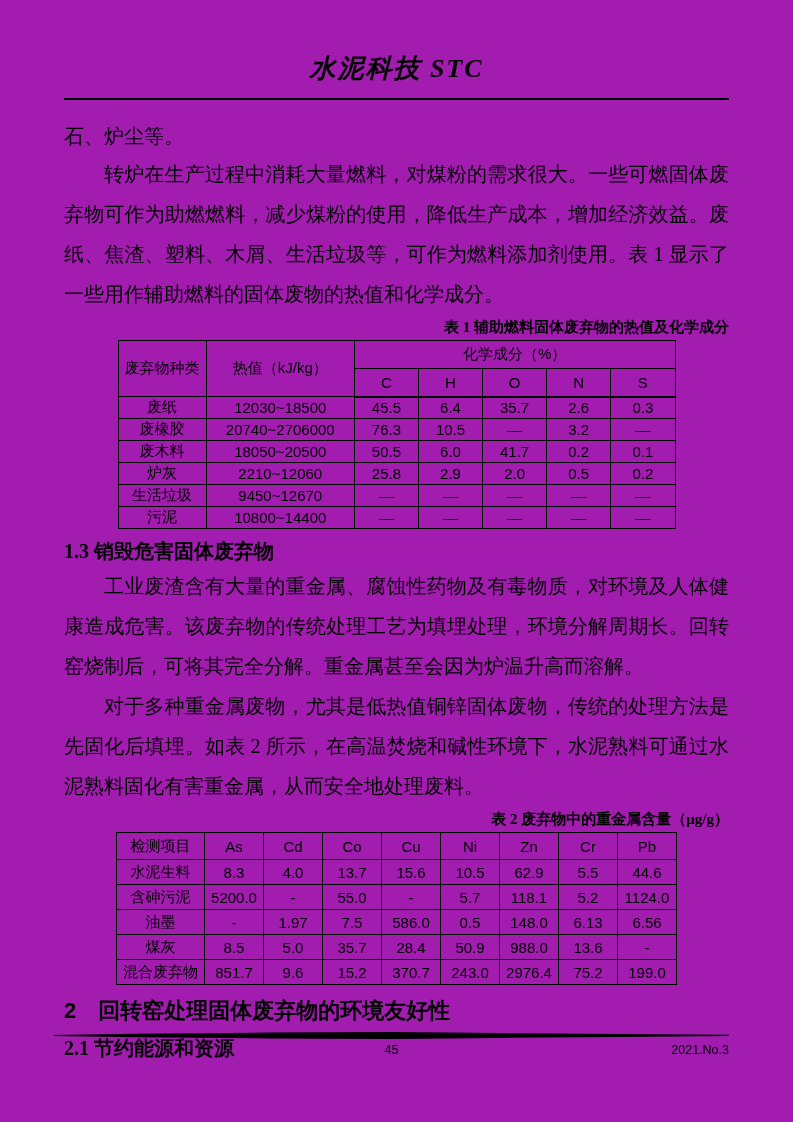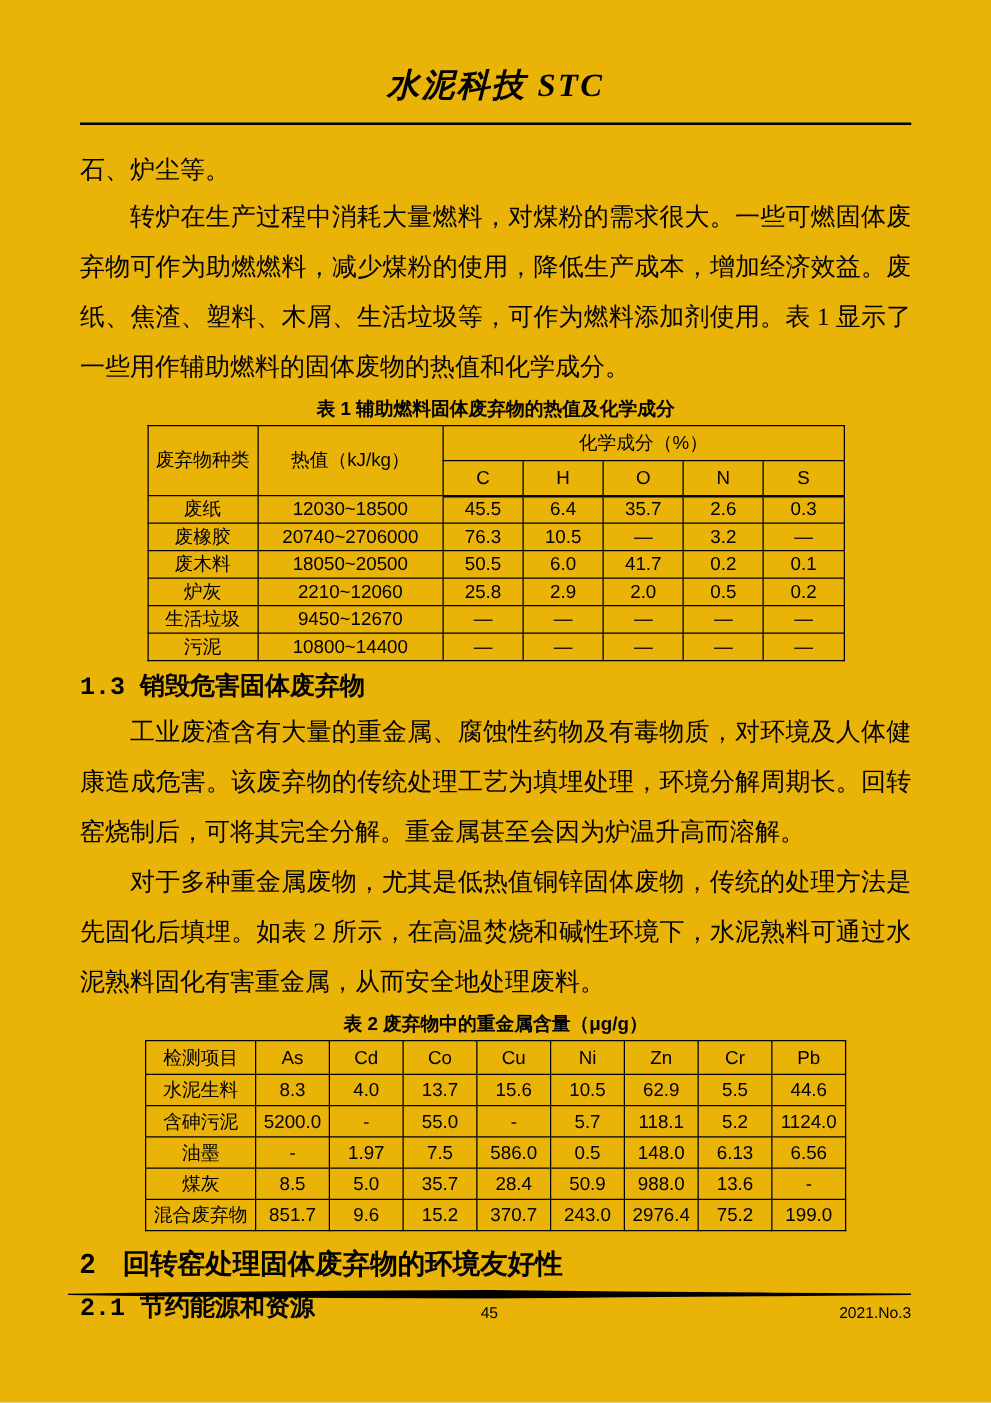--- a/index.html
+++ b/index.html
@@ -1,18 +1,18 @@
 <!DOCTYPE html>
 <html><head>
 <meta charset="utf-8">
 <style>
   * { box-sizing: border-box; }
   html, body { margin: 0; padding: 0; background: #e8e8e8; }
   .page {
-    width: 793px; height: 1122px; margin: 0 auto; background: #eab308;
+    width: 793px; height: 1122px; margin: 0 auto; background: #a21caf;
     position: relative; color: #000; overflow: hidden;
     font-family: "Liberation Serif", serif;
   }
   .content { padding: 0 64px; }
 
   
   .journal-title {
     padding-top: 52px; text-align: center;
     font-family: "Liberation Serif", serif; font-style: italic; font-weight: bold;
     font-size: 26px; line-height: 34px; letter-spacing: 2px;
@@ -22,43 +22,43 @@
   
   .para {
     margin: 0; font-size: 20px; line-height: 40px; text-align: justify;
     font-family: "Liberation Serif", serif;
   }
   .para.first-line { line-height: 36px; margin-top: 18px; }
   .para.indent { text-indent: 2em; }
 
   
   .table-caption {
-    margin: 2px 0 0; text-align: center; font-weight: bold;
-    font-family: Liberation Sans, sans-serif; font-size: 15px; line-height: 23px;
+    margin: 2px 0 0; text-align: right; font-weight: bold;
+    font-family: Liberation Serif, serif; font-size: 15px; line-height: 23px;
   }
 
   
   table {
     border-collapse: collapse; margin: 1px auto 0;
     font-family: "Liberation Sans", sans-serif; font-size: 15px;
     table-layout: fixed;
   }
   th, td { border: 1px solid #000; text-align: center; padding: 0 2px; font-weight: normal; }
   table.t1 { width: 558px; padding-left: 18px; }
   table.t1 thead th { height: 28px; }
   table.t1 thead tr:last-child th { border-bottom: 2px solid #000; }
   table.t1 tbody td { height: 22px; }
   table.t1 { border: 1.5px solid #000; }
   table.t2 { width: 560px; border: 1.5px solid #000; }
   table.t2 th { height: 27px; }
   table.t2 td { height: 25px; }
 
   
   .h-sub {
-    margin: 7px 0 0; font-family: Liberation Mono, monospace;
+    margin: 7px 0 0; font-family: Liberation Serif, serif;
     font-weight: bold; font-size: 20px; line-height: 30px;
   }
   .h-main {
     margin: 11px 0 0; font-family: "Liberation Sans", sans-serif;
     font-weight: bold; font-size: 22px; line-height: 30px;
   }
 
   
   .footer { position: absolute; left: 54px; right: 64px; top: 1032px; }
   .footer-rule {

